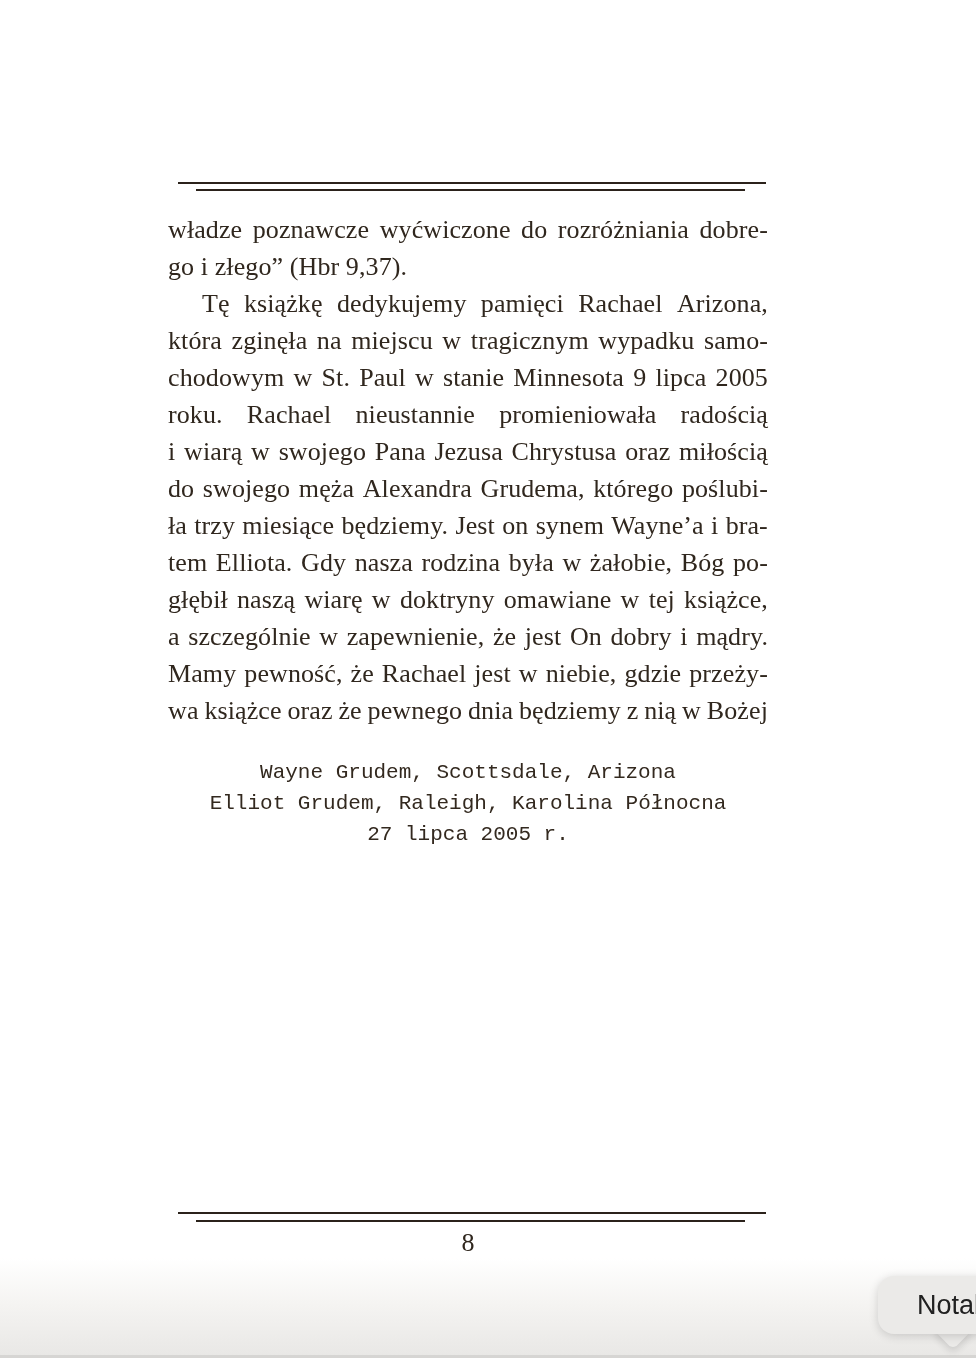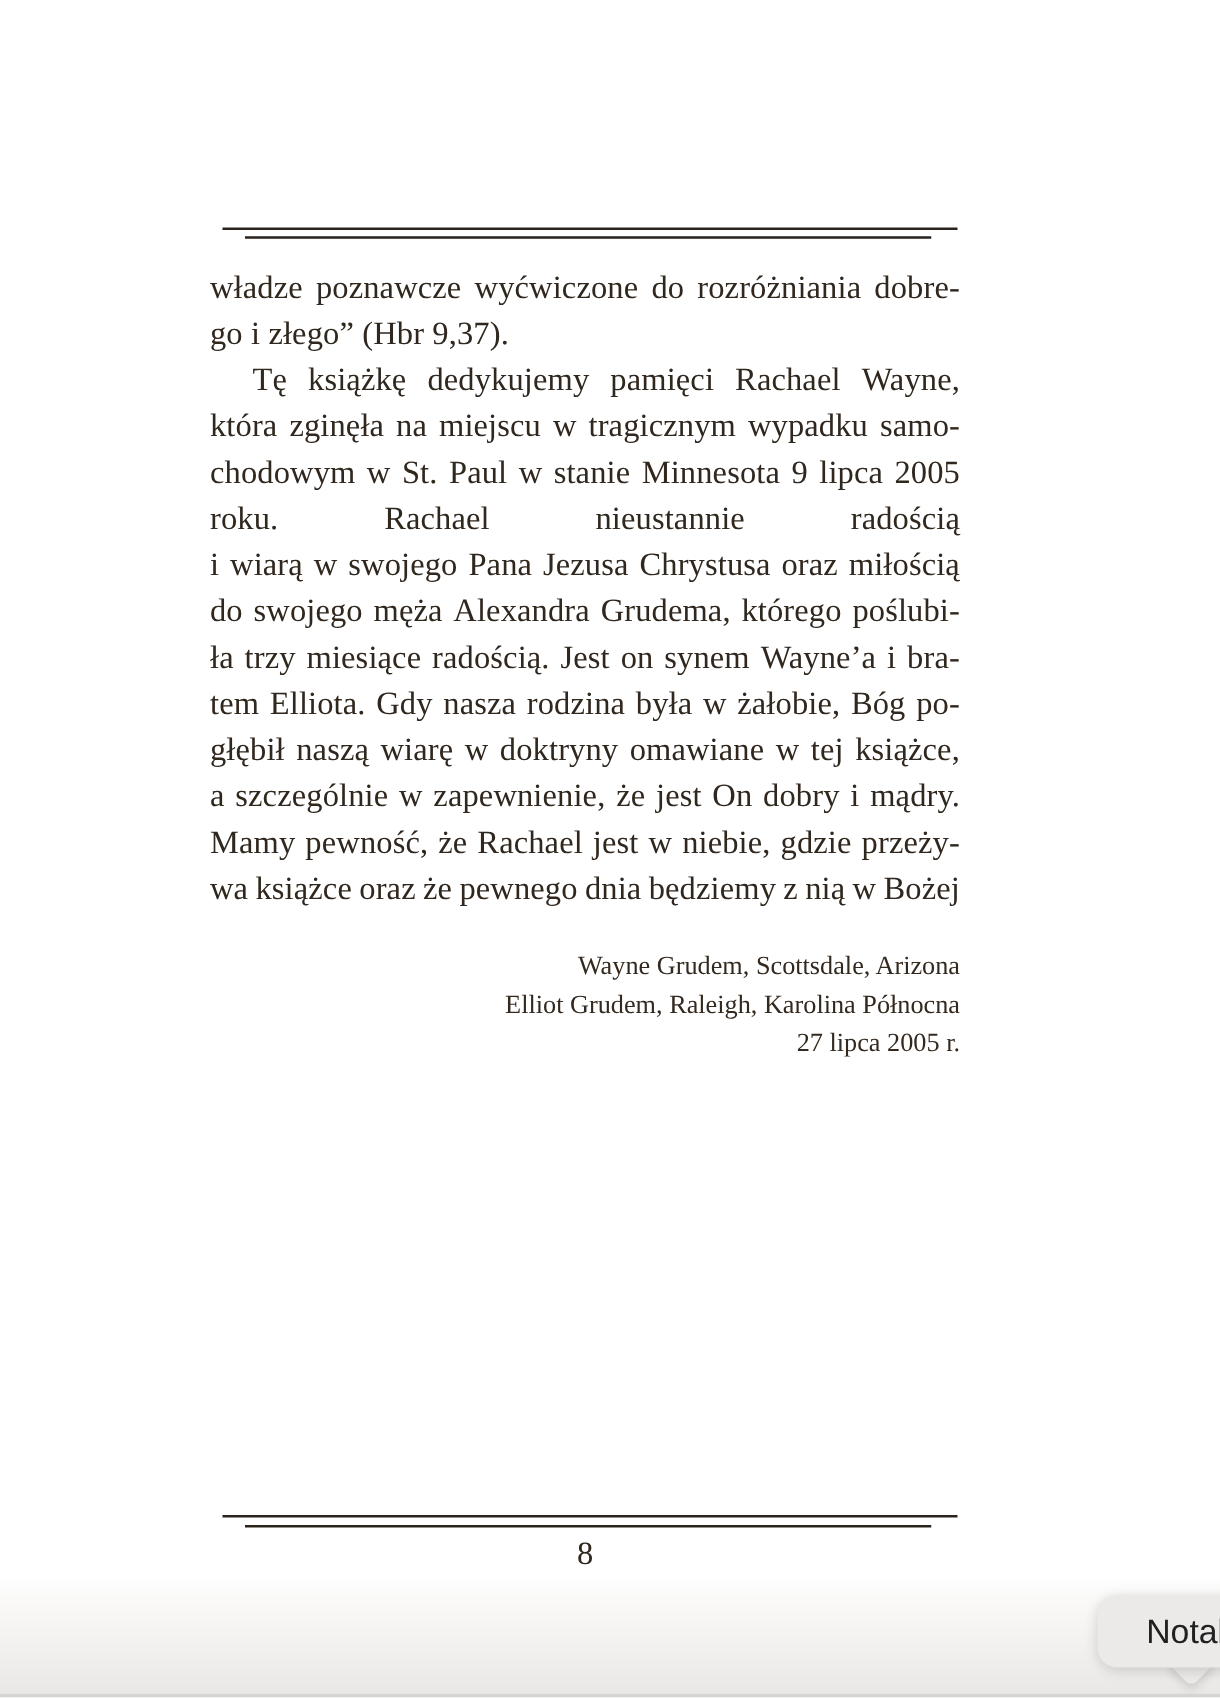--- a/index.html
+++ b/index.html
@@ -28,22 +28,22 @@
     letter-spacing: 0.1px;
   }
   .body-line { height: 37px; line-height: 37px; white-space: nowrap; }
   .body-line.just { display: flex; justify-content: space-between; }
   .body-line.indent { padding-left: 34px; }
 
   
   .signature {
     position: absolute;
     left: 168px; top: 757px; width: 600px;
-    text-align: right;
-    font-family: Liberation Serif, serif;
+    text-align: center;
+    font-family: Liberation Mono, monospace;
     font-size: 21px;
     color: #33291f;
   }
   .sig-line { height: 31px; line-height: 31px; white-space: nowrap; }
 
   
   .page-number {
     position: absolute;
     left: 168px; top: 1228px; width: 600px;
     text-align: center;
@@ -108,21 +108,21 @@
       <span>rozróżniania</span>
       <span>dobre-</span>
     </div>
     <div class="body-line">go i złego” (Hbr 9,37).</div>
     <div class="body-line just indent">
       <span>Tę</span>
       <span>książkę</span>
       <span>dedykujemy</span>
       <span>pamięci</span>
       <span>Rachael</span>
-      <span>Wayne,</span>
+      <span>Arizona,</span>
     </div>
     <div class="body-line just">
       <span>która</span>
       <span>zginęła</span>
       <span>na</span>
       <span>miejscu</span>
       <span>w</span>
       <span>tragicznym</span>
       <span>wypadku</span>
       <span>samo-</span>
@@ -136,20 +136,21 @@
       <span>stanie</span>
       <span>Minnesota</span>
       <span>9</span>
       <span>lipca</span>
       <span>2005</span>
     </div>
     <div class="body-line just">
       <span>roku.</span>
       <span>Rachael</span>
       <span>nieustannie</span>
+      <span>promieniowała</span>
       <span>radością</span>
     </div>
     <div class="body-line just">
       <span>i</span>
       <span>wiarą</span>
       <span>w</span>
       <span>swojego</span>
       <span>Pana</span>
       <span>Jezusa</span>
       <span>Chrystusa</span>
@@ -162,21 +163,21 @@
       <span>męża</span>
       <span>Alexandra</span>
       <span>Grudema,</span>
       <span>którego</span>
       <span>poślubi-</span>
     </div>
     <div class="body-line just">
       <span>ła</span>
       <span>trzy</span>
       <span>miesiące</span>
-      <span>radością.</span>
+      <span>będziemy.</span>
       <span>Jest</span>
       <span>on</span>
       <span>synem</span>
       <span>Wayne’a</span>
       <span>i</span>
       <span>bra-</span>
     </div>
     <div class="body-line just">
       <span>tem</span>
       <span>Elliota.</span>

